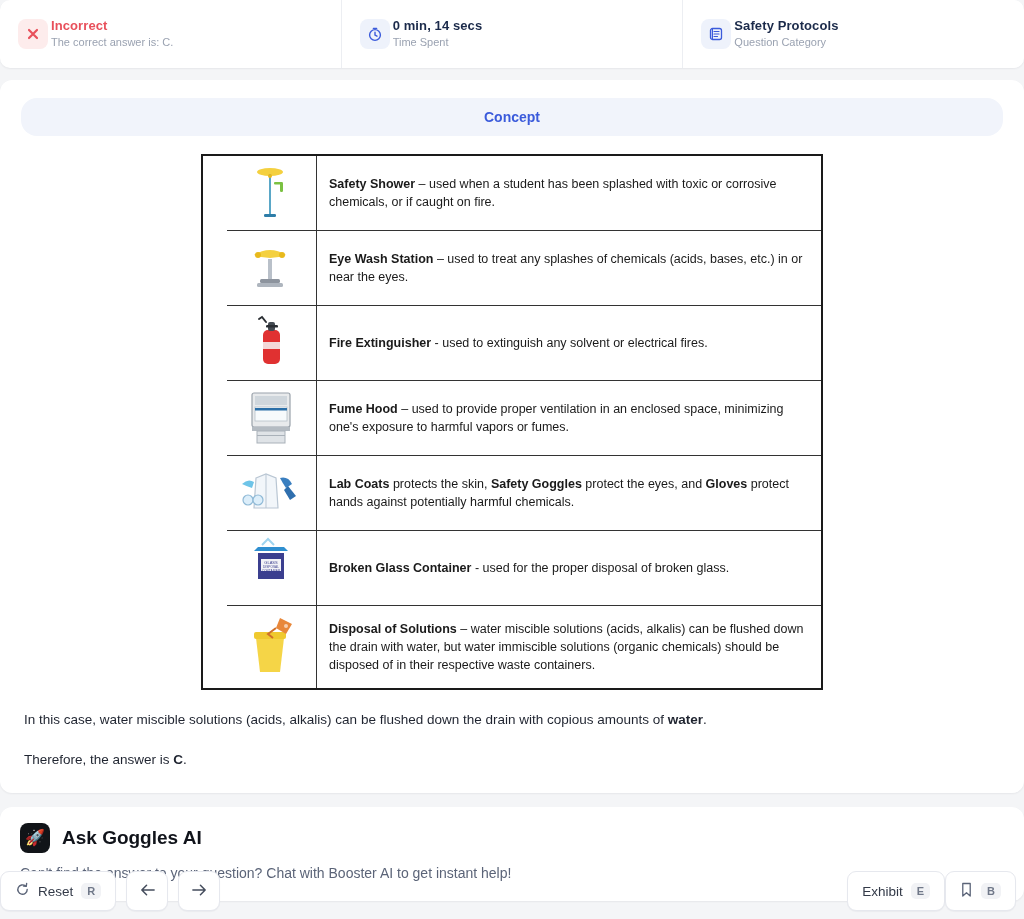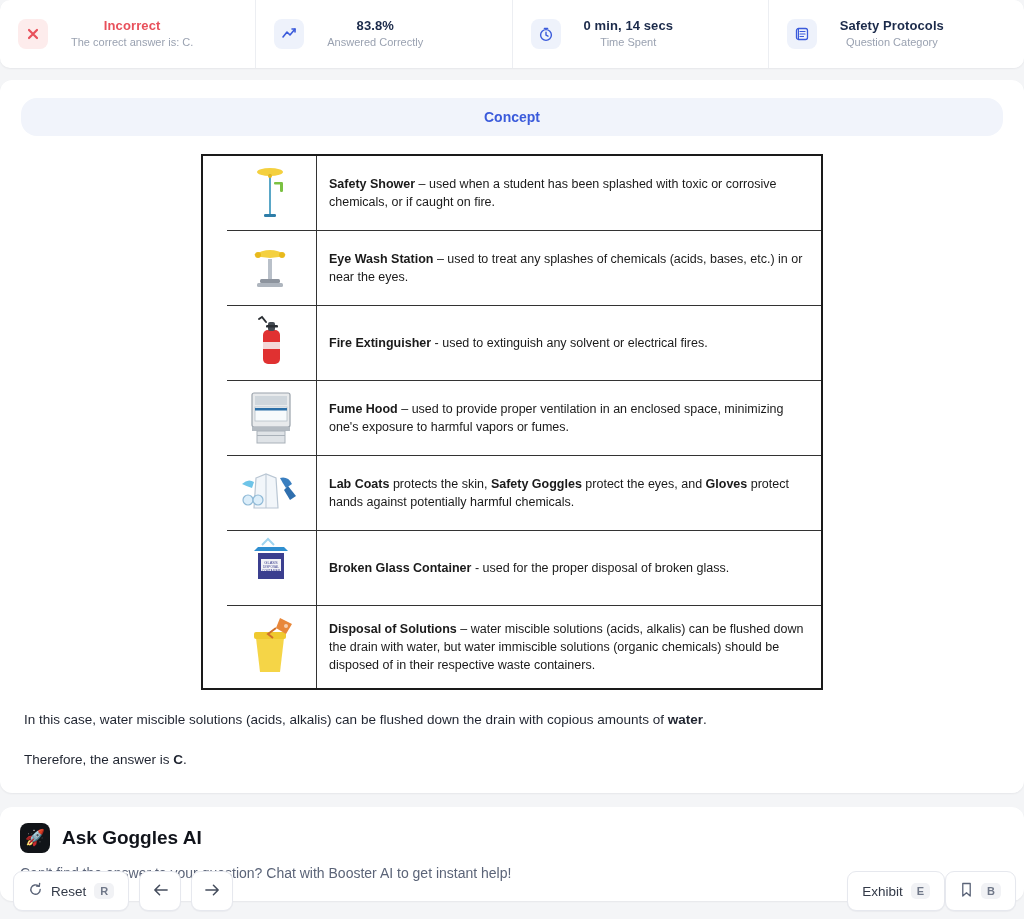--- a/index.html
+++ b/index.html
@@ -25,24 +25,23 @@
     border-radius: 10px;
     margin: 0 0 12px 0;
     height: 68px;
     box-shadow: 0 1px 2px rgba(16,24,40,.06);
     overflow: hidden;
   }
   .stat {
     flex: 1;
     display: flex;
     align-items: center;
-    gap: 23px;
+    gap: 3px;
     padding: 16px 18px;
     border-right: 1px solid #eceef2;
-    text-align: center;
   }
   .stat:last-child { border-right: none; }
   .stat-icon {
     width: 30px; height: 30px;
     border-radius: 8px;
     display: flex; align-items: center; justify-content: center;
     flex: 0 0 auto;
   }
   .stat-icon svg { display: block; }
   .ico-incorrect { background: #fdecec; }
@@ -136,21 +135,21 @@
   .ai-title { font-size: 19px; font-weight: 700; color: #10131a; }
   .ai-sub {
     margin-top: 12px;
     font-size: 14px;
     color: #5b6478;
   }
 
   
   .bottom-bar {
     position: absolute;
-    left: 13px; right: 0; bottom: 0;
+    left: 0; right: 0; bottom: 0;
     height: 56px;
     display: flex;
     align-items: center;
     justify-content: space-between;
     padding: 0 8px 0 0;
   }
   .bb-left { display: flex; align-items: center; gap: 10px; }
   .bb-right { display: flex; align-items: center; }
   .btn {
     background: #ffffff;
@@ -188,32 +187,20 @@
         <svg width="16" height="16" viewBox="0 0 16 16">
           <path d="M4 4 L12 12 M12 4 L4 12" stroke="#e8505b" stroke-width="2.2" stroke-linecap="round" fill="none"></path>
         </svg>
       </span>
       <span class="stat-text">
         <div class="stat-title red">Incorrect</div>
         <div class="stat-sub">The correct answer is: C.</div>
       </span>
     </div>
 
-    <div class="stat">
-      <span class="stat-icon ico-percent">
-        <svg width="16" height="16" viewBox="0 0 16 16">
-          <path d="M2 11 L6 6 L9 9 L14 3" stroke="#3b5bdb" stroke-width="1.6" fill="none" stroke-linecap="round" stroke-linejoin="round"></path>
-          <path d="M11 3 L14 3 L14 6" stroke="#3b5bdb" stroke-width="1.6" fill="none" stroke-linecap="round" stroke-linejoin="round"></path>
-        </svg>
-      </span>
-      <span class="stat-text">
-        <div class="stat-title dark">83.8%</div>
-        <div class="stat-sub">Answered Correctly</div>
-      </span>
-    </div>
 
     <div class="stat">
       <span class="stat-icon ico-clock">
         <svg width="16" height="16" viewBox="0 0 16 16">
           <circle cx="8" cy="9" r="5.4" stroke="#3b5bdb" stroke-width="1.4" fill="none"></circle>
           <path d="M8 6.2 L8 9 L10 10.2" stroke="#3b5bdb" stroke-width="1.4" fill="none" stroke-linecap="round"></path>
           <path d="M6.4 2.4 L9.6 2.4" stroke="#3b5bdb" stroke-width="1.4" stroke-linecap="round"></path>
         </svg>
       </span>
       <span class="stat-text">

